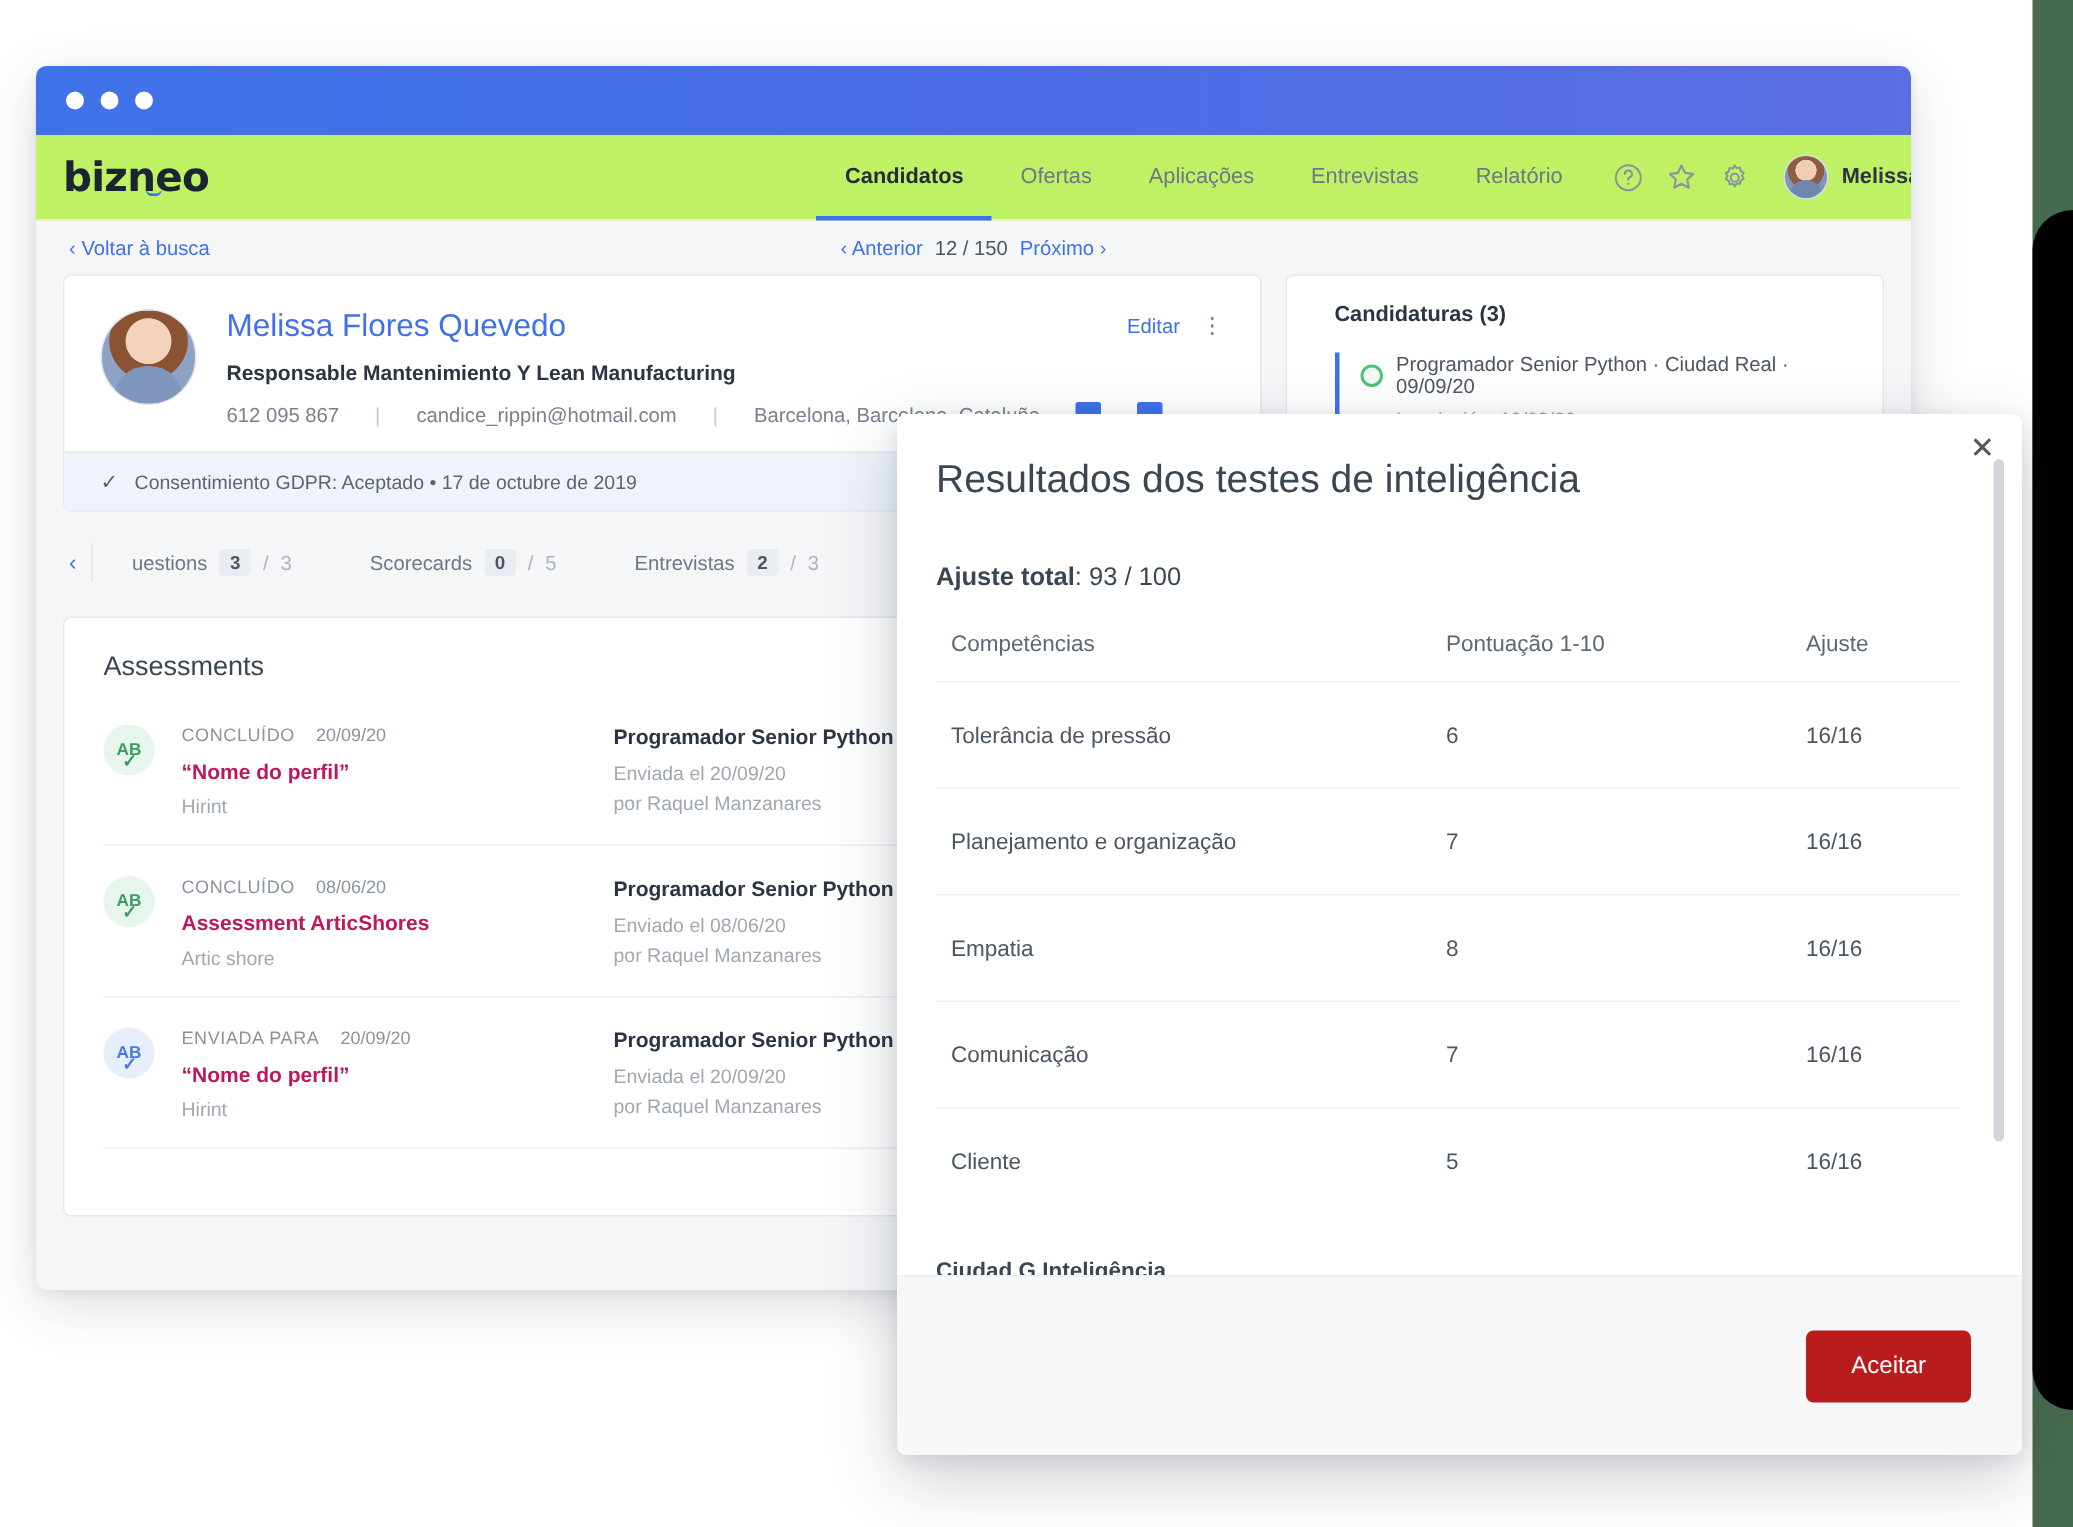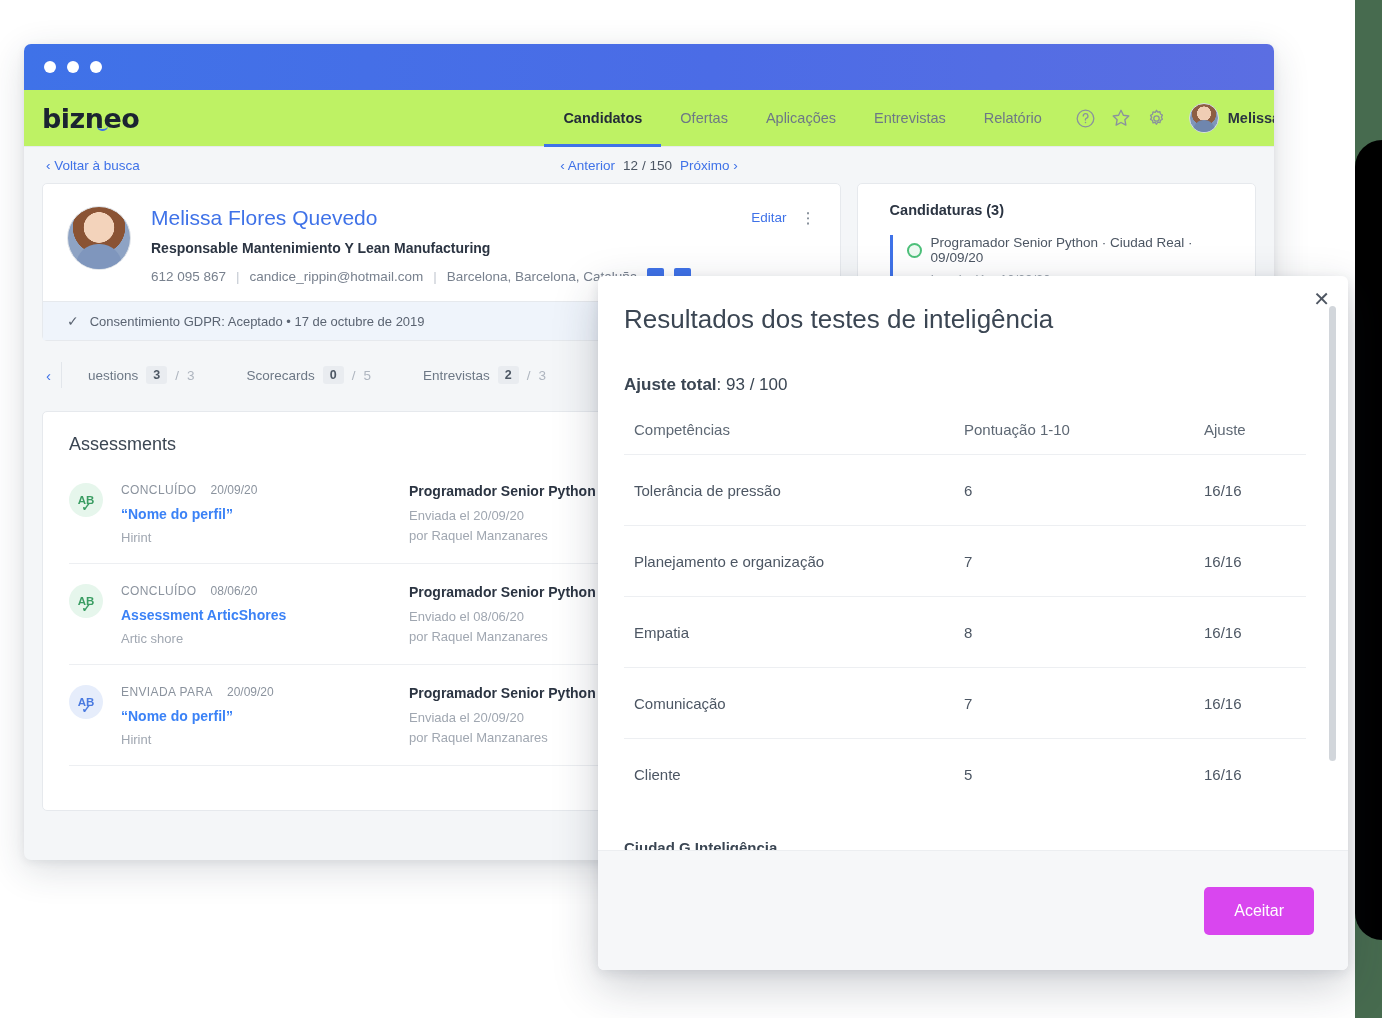--- a/index.html
+++ b/index.html
@@ -112,21 +112,21 @@
   }
   .photo::after{
     content:""; position:absolute; left:50%; top:60%; transform:translateX(-50%);
     width:46px; height:34px; border-radius:22px 22px 0 0; background:#7f96bd;
   }
   .pinfo { margin-left: 20px; flex: 1; }
   .pname { font-size: 21px; color: #3f72e8; font-weight: 400; cursor: pointer; }
   .ptitle { font-size: 14px; font-weight: 700; color: #2b3442; margin-top: 10px; }
   .pmeta {
     margin-top: 12px; font-size: 13.5px; color: #78818e;
-    display: flex; align-items: center; gap: 10px; flex-wrap: nowrap;
+    display: flex; align-items: center; gap: 24px; flex-wrap: nowrap;
   }
   .pmeta .sep { color: #c3c9d1; }
   .soc { width: 17px; height: 17px; border-radius: 2px; background: #3f72e8; display: inline-block; }
   .edit-wrap { position: absolute; right: 24px; top: 26px; display: flex; align-items: center; gap: 14px; }
   .edit-link { font-size: 13.5px; color: #3f72e8; cursor: pointer; }
   .kebab { color: #6b7683; font-size: 15px; letter-spacing: 0; cursor: pointer; line-height: 1; }
   .gdpr {
     background: #eff4fb; border-top: 1px solid #e6e9ed;
     padding: 11px 24px; font-size: 13px; color: #5b6472;
     display: flex; align-items: center; gap: 11px;
@@ -165,21 +165,21 @@
   }
   .badge.green { background: #e6f6ec; color: #3a9d63; }
   .badge.blue { background: #e6edfb; color: #4a7ae0; }
   .badge .tick {
     position: absolute; bottom: 4px; left: 50%; transform: translateX(-45%);
     font-size: 12px; line-height: 1;
   }
   .a-left { margin-left: 18px; width: 288px; }
   .a-status { font-size: 12px; color: #8b939e; letter-spacing: 0.4px; display: flex; gap: 14px; }
   .a-status .date { letter-spacing: 0; }
-  .a-name { font-size: 14px; font-weight: 700; color: #3b82f6; margin-top: 9px; }
+  .a-name { font-size: 14px; font-weight: 700; color: #be185d; margin-top: 9px; }
   .a-src { font-size: 13px; color: #a0a7b1; margin-top: 8px; }
   .a-right { flex: 1; }
   .a-job { font-size: 14px; font-weight: 700; color: #2b3442; }
   .a-sent { font-size: 13px; color: #a0a7b1; margin-top: 9px; }
   .a-by { font-size: 13px; color: #a0a7b1; margin-top: 5px; }
 
   
   .side-card { width: 400px; padding: 18px 20px 20px 32px; }
   .side-title { font-size: 14.5px; font-weight: 700; color: #2b3442; }
   .cand-item {
@@ -228,21 +228,21 @@
   .modal-close {
     position: absolute; right: 18px; top: 13px;
     font-size: 20px; color: #4e5662; cursor: pointer; line-height: 1;
   }
   .modal-footer {
     height: 120px; background: #f6f7f9; border-top: 1px solid #eceef1;
     display: flex; align-items: center; justify-content: flex-end;
     padding-right: 34px;
   }
   .btn-primary {
-    background: #d946ef; color: #ffffff; border: none; border-radius: 5px;
+    background: #b91c1c; color: #ffffff; border: none; border-radius: 5px;
     font-size: 16px; padding: 15px 30px; cursor: pointer;
     font-family: "Liberation Sans", sans-serif;
   }
 </style>
 </head>
 <body>
 
 <div id="root">
 
   <div class="edge-green"></div>

